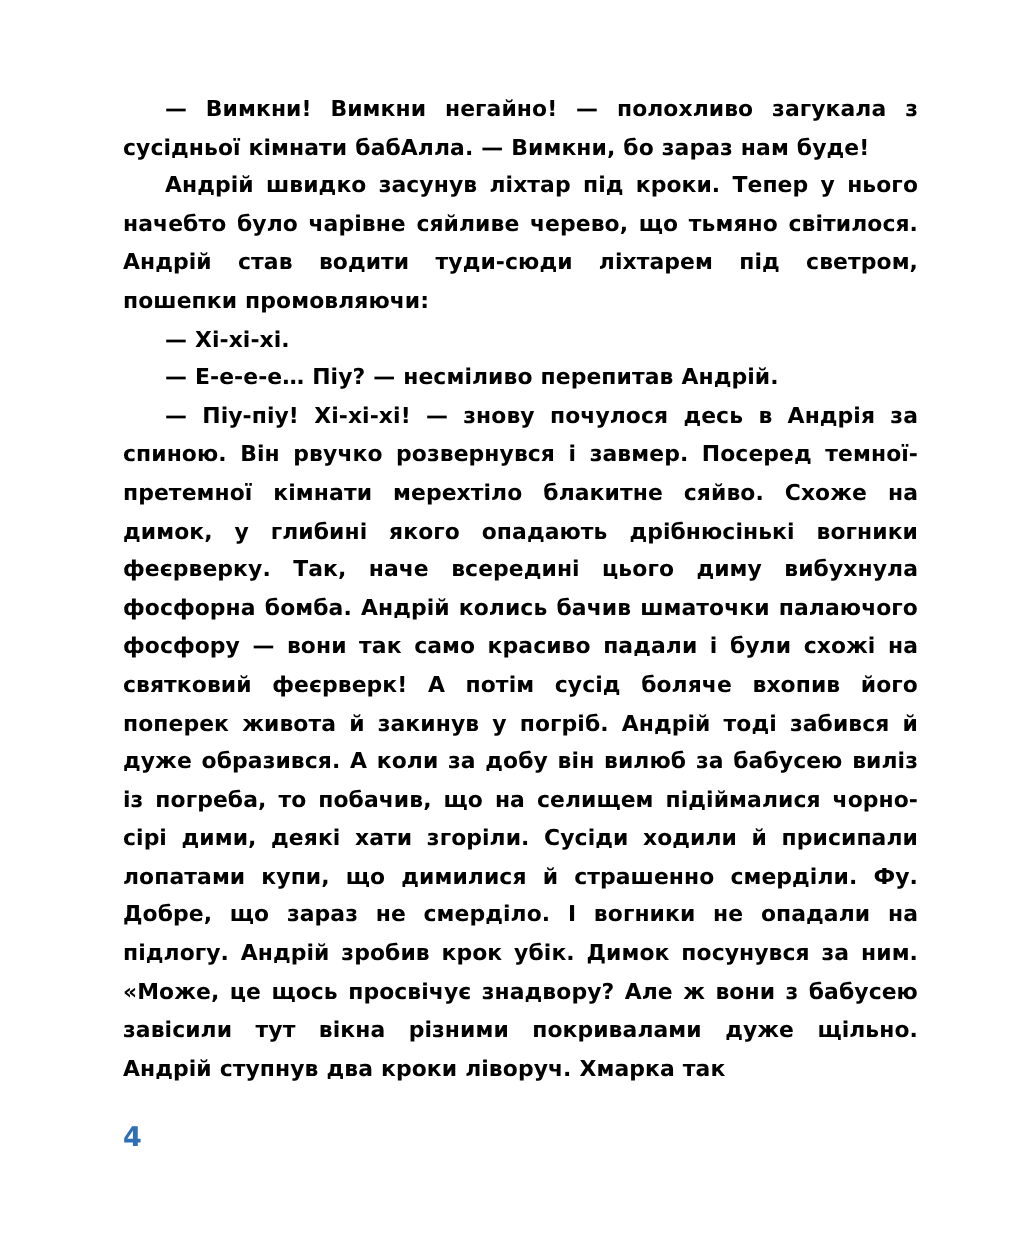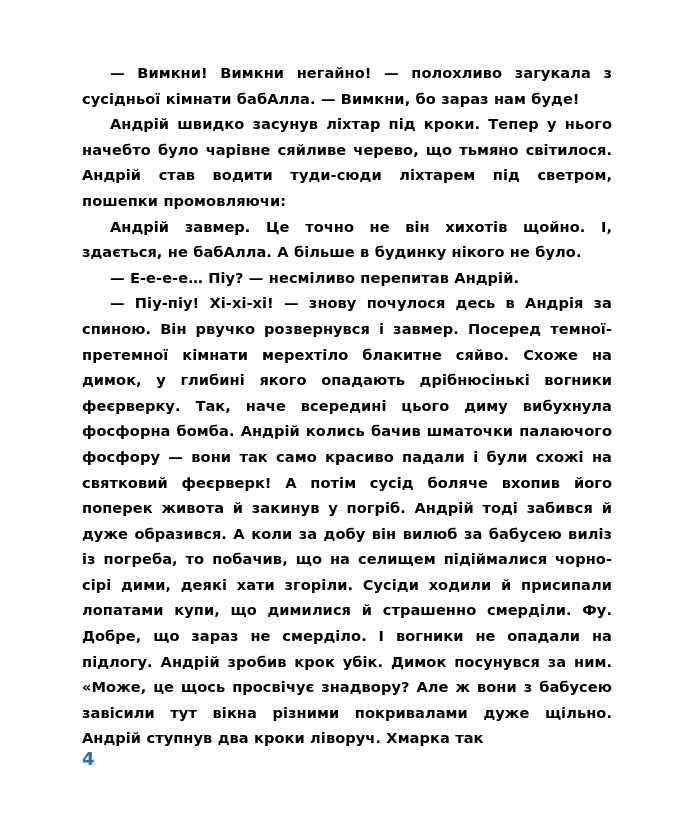--- a/index.html
+++ b/index.html
@@ -47,18 +47,18 @@
     font-family: "DejaVu Sans", sans-serif;
   }
 </style>
 </head>
 <body>
 
 <div class="page">
   <div class="body-text">
     <p>— Вимкни! Вимкни негайно! — полохливо загукала з сусідньої кімнати бабАлла. — Вимкни, бо зараз нам буде!</p>
     <p>Андрій швидко засунув ліхтар під кроки. Тепер у нього начебто було чарівне сяйливе черево, що тьмяно світилося. Андрій став водити туди-сюди ліхтарем під светром, пошепки промовляючи:</p>
-    <p>Андрій завмер. Це точно не він хихотів щойно. І, здається, не бабАлла. А більше в будинку нікого не було.</p>
+    <p>— Хі-хі-хі.</p>
     <p>— Е-е-е-е… Піу? — несміливо перепитав Андрій.</p>
     <p>— Піу-піу! Хі-хі-хі! — знову почулося десь в Андрія за спиною. Він рвучко розвернувся і завмер. Посеред темної-претемної кімнати мерехтіло блакитне сяйво. Схоже на димок, у глибині якого опадають дрібнюсінькі вогники феєрверку. Так, наче всередині цього диму вибухнула фосфорна бомба. Андрій колись бачив шматочки палаючого фосфору — вони так само красиво падали і були схожі на святковий феєрверк! А потім сусід боляче вхопив його поперек живота й закинув у погріб. Андрій тоді забився й дуже образився. А коли за добу він вилюб за бабусею виліз із погреба, то побачив, що на селищем підіймалися чорно-сірі дими, деякі хати згоріли. Сусіди ходили й присипали лопатами купи, що димилися й страшенно смерділи. Фу. Добре, що зараз не смерділо. І вогники не опадали на підлогу. Андрій зробив крок убік. Димок посунувся за ним. «Може, це щось просвічує знадвору? Але ж вони з бабусею завісили тут вікна різними покривалами дуже щільно. Андрій ступнув два кроки ліворуч. Хмарка так</p>
   </div>
   <div class="page-number" style="color: rgb(47, 111, 181);">4</div>
 </div>
 
 </body></html>

